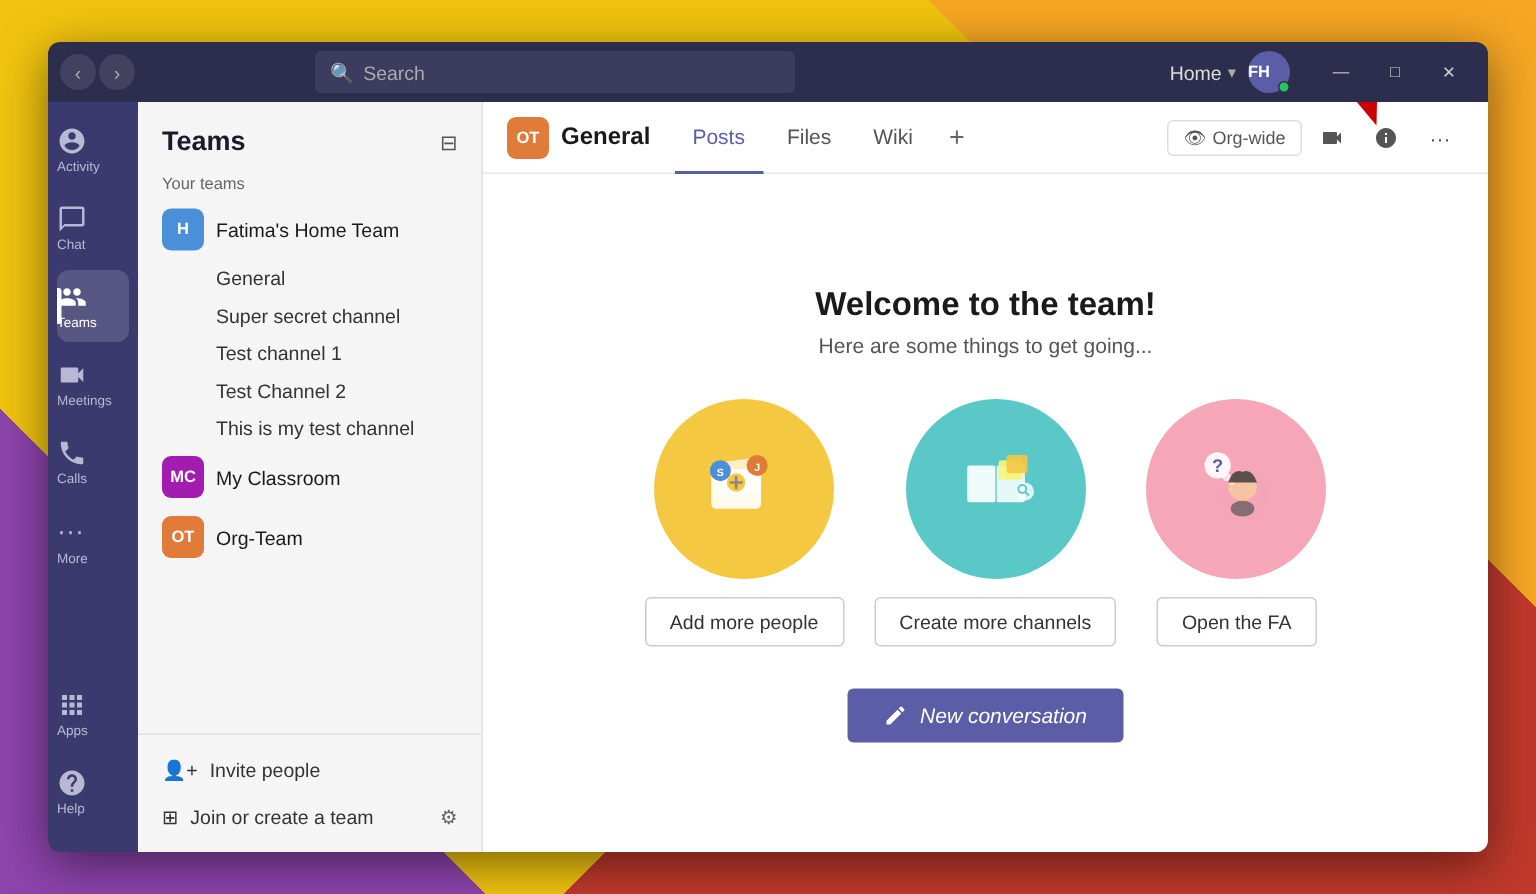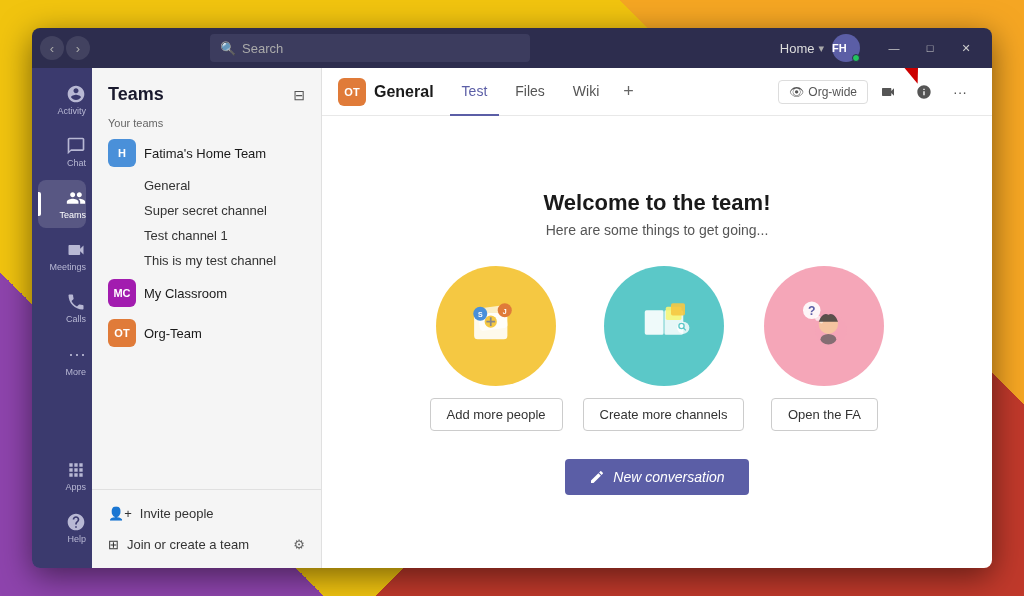--- a/index.html
+++ b/index.html
@@ -156,21 +156,21 @@
       align-items: center;
       padding: 8px 0;
       gap: 4px;
     }
     .sidebar-icon {
       width: 48px;
       height: 48px;
       border-radius: 8px;
       display: flex;
       flex-direction: column;
-      align-items: flex-end;
+      align-items: flex-start;
       justify-content: center;
       cursor: pointer;
       color: #b8b8d4;
       font-size: 10px;
       gap: 2px;
       position: relative;
     }
     .sidebar-icon.active {
       background: rgba(255,255,255,0.15);
       color: white;
@@ -555,20 +555,21 @@
       <div class="teams-section-label">Your teams</div>
 
       <div class="team-item">
         <div class="team-avatar" style="background:#4a90d9;">H</div>
         <span class="team-name">Fatima's Home Team</span>
         <span class="team-more">···</span>
       </div>
       <div class="channel-item">General</div>
       <div class="channel-item">Super secret channel</div>
       <div class="channel-item">Test channel 1</div>
+      <div class="channel-item">Test Channel 2</div>
       <div class="channel-item">This is my test channel</div>
 
       <div class="team-item">
         <div class="team-avatar" style="background:#a21caf;">MC</div>
         <span class="team-name">My Classroom</span>
         <span class="team-more">···</span>
       </div>
 
       <div class="team-item">
         <div class="team-avatar" style="background:#e07b39;">OT</div>
@@ -591,21 +592,21 @@
       </div>
     </div>
 
     <div class="content-area">
 
       <div class="channel-header">
         <div class="channel-team-avatar">OT</div>
         <span class="channel-name-text">General</span>
         <div class="channel-tabs">
           <div class="channel-tab active">
-            <span>Test</span>
+            <span>Posts</span>
           </div>
           <div class="channel-tab">
             <span>Files</span>
           </div>
           <div class="channel-tab">
             <span>Wiki</span>
           </div>
           <div class="tab-plus">+</div>
         </div>
         <div class="header-actions" style="position:relative;">

